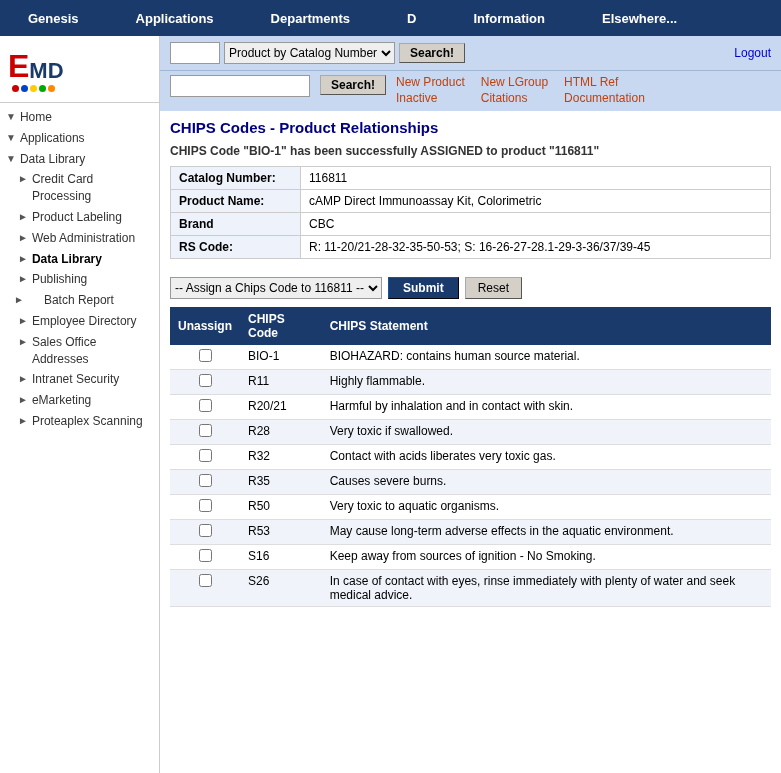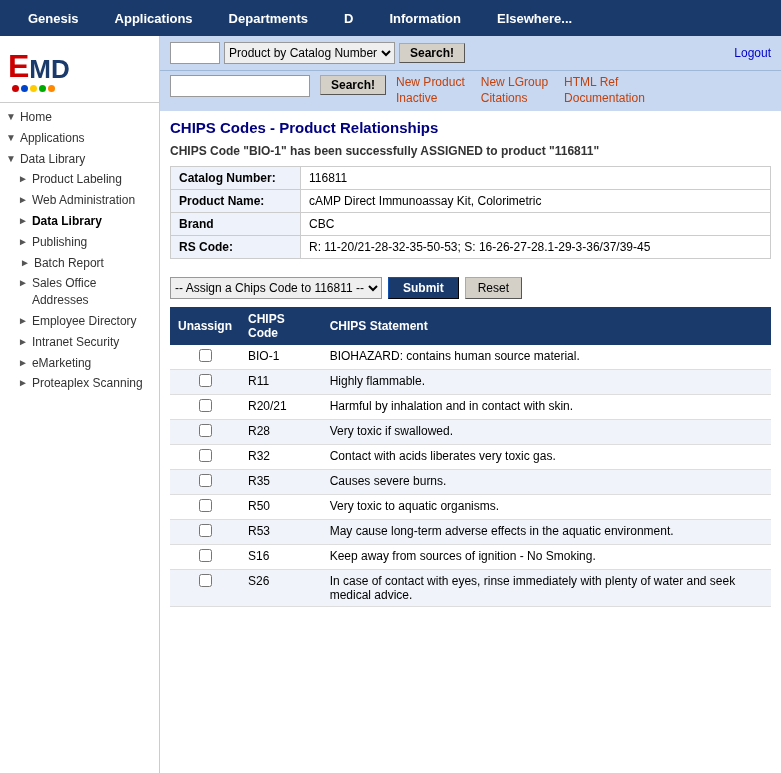--- a/index.html
+++ b/index.html
@@ -5,20 +5,21 @@
     * { margin: 0; padding: 0; box-sizing: border-box; }
     body { font-family: Arial, sans-serif; font-size: 12px; background: #fff; }
 
     
     .top-nav {
       background: #1a3a6b;
       display: flex;
       align-items: center;
       height: 36px;
       padding: 0 10px;
+      gap: 21px;
     }
     .top-nav a {
       color: #fff;
       text-decoration: none;
       font-size: 13px;
       padding: 0 18px;
       font-weight: bold;
     }
 
     
@@ -245,21 +246,21 @@
       align-items: flex-end;
       gap: 0px;
     }
     .emd-e {
       font-size: 32px;
       font-weight: bold;
       color: #cc0000;
       line-height: 1;
     }
     .emd-md {
-      font-size: 26px;
+      font-size: 22px;
       font-weight: bold;
       color: #1a3a6b;
       line-height: 1;
     }
     .emd-dots-row {
       display: flex;
       gap: 2px;
       margin-top: 3px;
       margin-left: 4px;
     }
@@ -310,45 +311,49 @@
         <div class="sidebar-item" style="padding-left: 6px;">
           <span class="sidebar-arrow down"></span>
           <span class="sidebar-label">Applications</span>
         </div>
         <div class="sidebar-item" style="padding-left: 6px;">
           <span class="sidebar-arrow down"></span>
           <span class="sidebar-label">Data Library</span>
         </div>
         <div class="sidebar-item" style="padding-left: 18px;">
           <span class="sidebar-arrow right"></span>
+          <span class="sidebar-label">Credit Card Processing</span>
+        </div>
+        <div class="sidebar-item" style="padding-left: 18px;">
+          <span class="sidebar-arrow right"></span>
           <span class="sidebar-label">Product Labeling</span>
         </div>
         <div class="sidebar-item" style="padding-left: 18px;">
           <span class="sidebar-arrow right"></span>
           <span class="sidebar-label">Web Administration</span>
         </div>
         <div class="sidebar-item active" style="padding-left: 18px;">
           <span class="sidebar-arrow right"></span>
           <span class="sidebar-label">Data Library</span>
         </div>
         <div class="sidebar-item" style="padding-left: 18px;">
           <span class="sidebar-arrow right"></span>
           <span class="sidebar-label">Publishing</span>
         </div>
-        <div class="sidebar-item" style="padding-left: 20px;">
+        <div class="sidebar-item" style="padding-left: 14px; gap: 16px;">
           <span class="sidebar-arrow right"></span>
           <span class="sidebar-label">Batch Report</span>
         </div>
         <div class="sidebar-item" style="padding-left: 18px;">
           <span class="sidebar-arrow right"></span>
+          <span class="sidebar-label">Employee Directory</span>
+        </div>
+        <div class="sidebar-item" style="padding-left: 18px;">
+          <span class="sidebar-arrow right"></span>
           <span class="sidebar-label">Sales Office Addresses</span>
-        </div>
-        <div class="sidebar-item" style="padding-left: 18px;">
-          <span class="sidebar-arrow right"></span>
-          <span class="sidebar-label">Employee Directory</span>
         </div>
         <div class="sidebar-item" style="padding-left: 18px;">
           <span class="sidebar-arrow right"></span>
           <span class="sidebar-label">Intranet Security</span>
         </div>
         <div class="sidebar-item" style="padding-left: 18px;">
           <span class="sidebar-arrow right"></span>
           <span class="sidebar-label">eMarketing</span>
         </div>
         <div class="sidebar-item" style="padding-left: 18px;">

